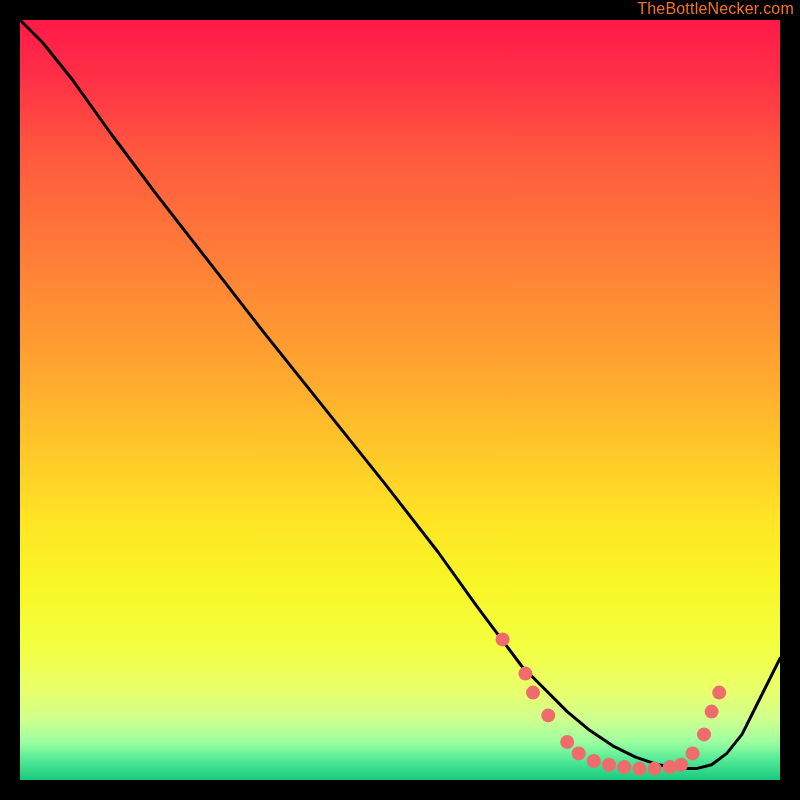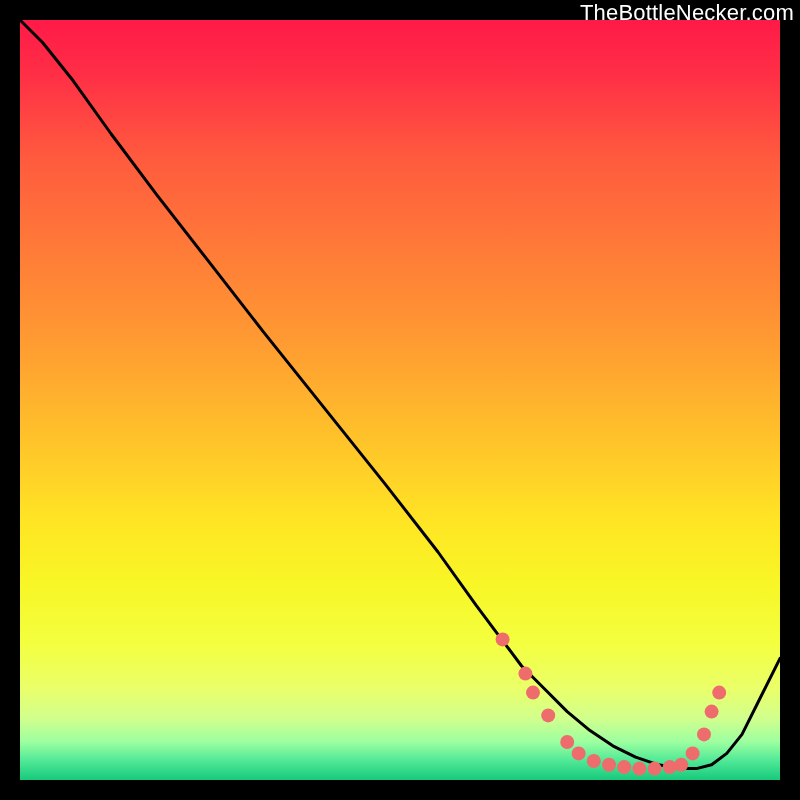--- a/index.html
+++ b/index.html
@@ -23,22 +23,22 @@
     position: absolute;
     left: 20px;
     top: 20px;
     width: 760px;
     height: 760px;
   }
   .watermark {
     position: absolute;
     top: 0px;
     right: 6px;
-    color: #ffffff;
-    font-size: 22px;
+    color: #f97316;
+    font-size: 16px;
     font-weight: 500;
     letter-spacing: 0.2px;
   }
 </style>
 </head>
 <body>
 
 <div class="frame"></div>
 
 <svg class="plot" viewBox="0 0 760 760">

